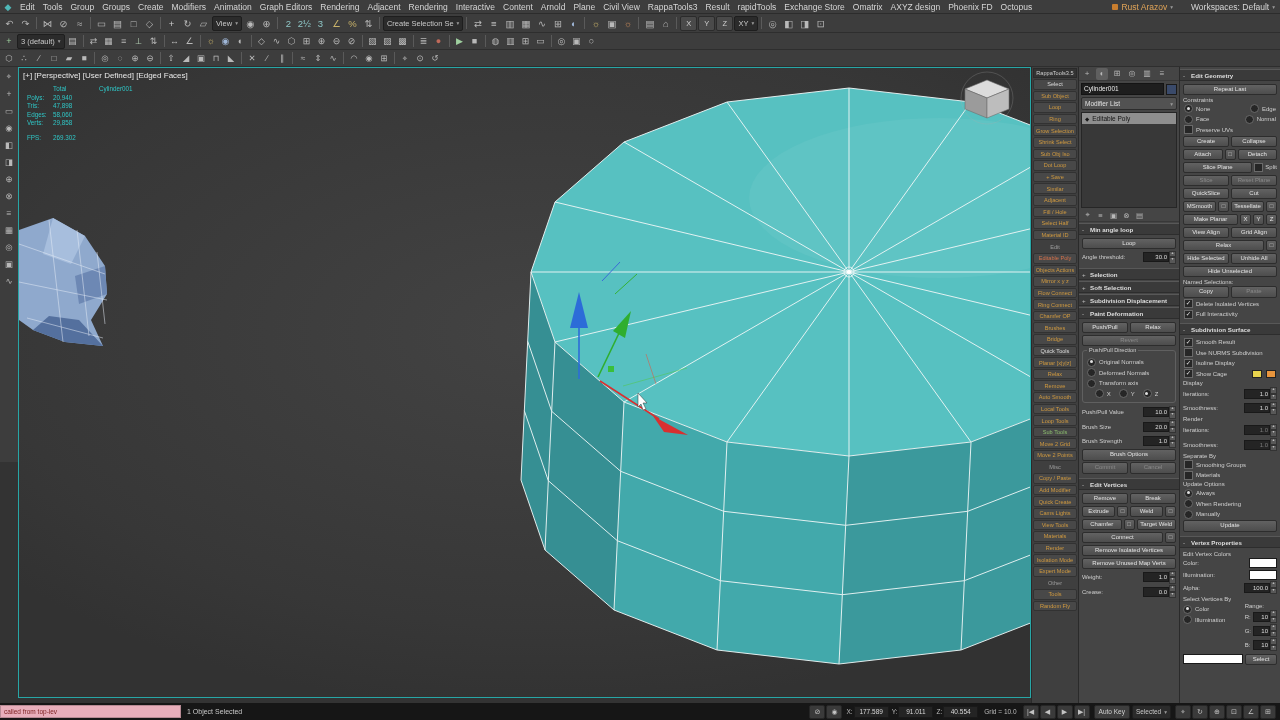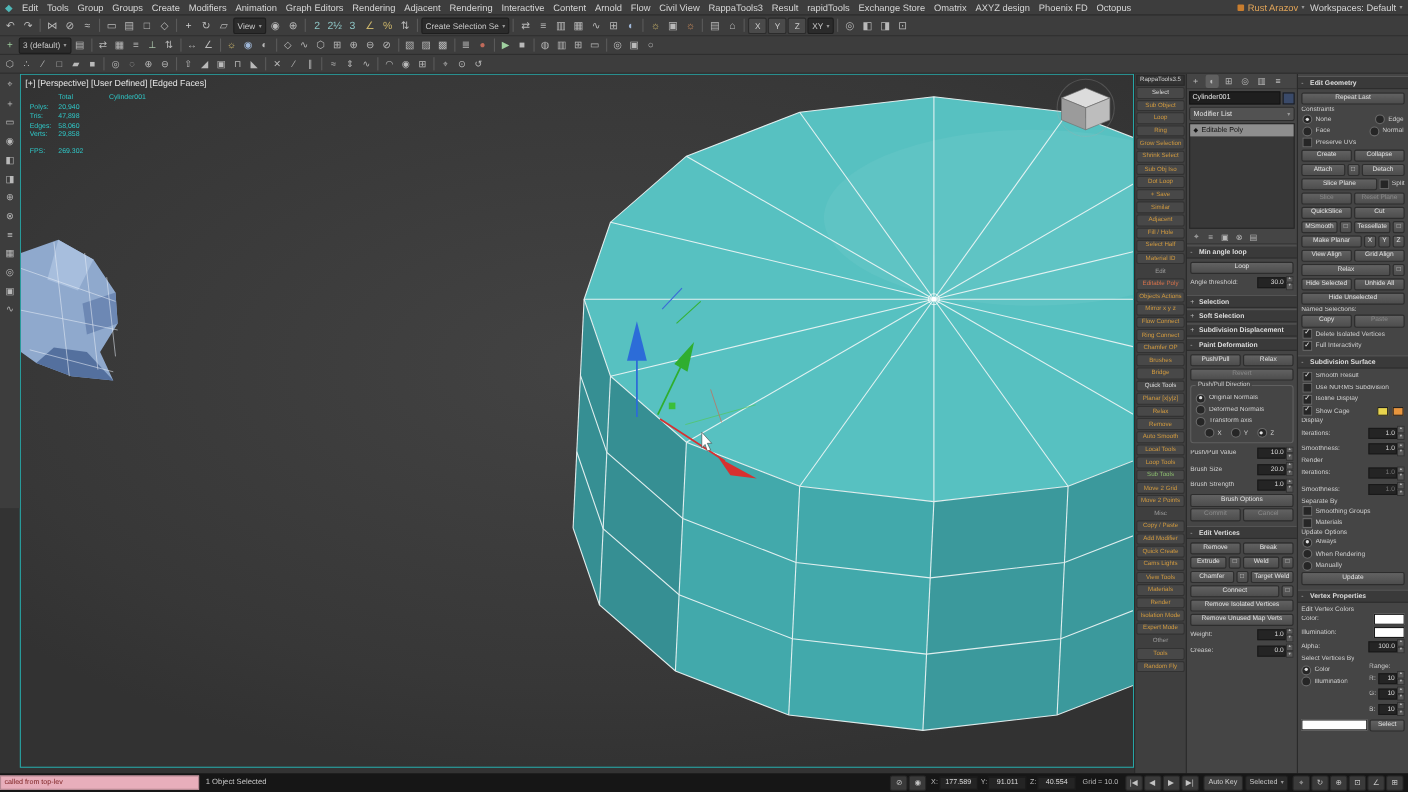--- a/index.html
+++ b/index.html
@@ -5,21 +5,21 @@
   html,body{margin:0;background:#222;}
   .stage{position:relative;width:1280px;height:720px;background:#333;overflow:hidden;
          font-family:"Liberation Sans",sans-serif;cursor:default;}
 
   
   .menubar{position:absolute;top:0;left:0;width:100%;height:14px;background:#3d3d3d;
            border-bottom:1px solid #2c2c2c;display:flex;align-items:center;font-size:8.5px;
            color:#d6d6d6;z-index:5;box-sizing:border-box;}
   .menu-logo{width:16px;text-align:center;color:#4fb8b8;font-size:9px;flex:none;}
   .menu-item{padding:0 4px;white-space:nowrap;flex:none;}
-  .menu-right{margin-left:auto;display:flex;align-items:center;gap:5px;padding-right:5px;flex:none;}
+  .menu-right{margin-left:auto;display:flex;align-items:center;gap:18px;padding-right:5px;flex:none;}
   .user-chip{color:#e0a458;display:flex;gap:3px;align-items:center;}
   .user-dot{width:6px;height:6px;background:#c87d2e;border-radius:1px;}
   .car{font-size:5.5px;color:#9a9a9a;}
 
   
   .tb{position:absolute;left:0;width:100%;background:#3d3d3d;border-bottom:1px solid #2e2e2e;
       display:flex;align-items:center;padding:0 2px;box-sizing:border-box;gap:1px;z-index:4;overflow:hidden;}
   #tb1{top:14px;height:19px;}
   #tb2{top:33px;height:17px;}
   #tb3{top:50px;height:17px;}
@@ -158,21 +158,21 @@
         <span class="menu-item">Create</span>
         <span class="menu-item">Modifiers</span>
         <span class="menu-item">Animation</span>
         <span class="menu-item">Graph Editors</span>
         <span class="menu-item">Rendering</span>
         <span class="menu-item">Adjacent</span>
         <span class="menu-item">Rendering</span>
         <span class="menu-item">Interactive</span>
         <span class="menu-item">Content</span>
         <span class="menu-item">Arnold</span>
-        <span class="menu-item">Flow</span>
+        <span class="menu-item">Plane</span>
         <span class="menu-item">Civil View</span>
         <span class="menu-item">RappaTools3</span>
         <span class="menu-item">Result</span>
         <span class="menu-item">rapidTools</span>
         <span class="menu-item">Exchange Store</span>
         <span class="menu-item">Omatrix</span>
         <span class="menu-item">AXYZ design</span>
         <span class="menu-item">Phoenix FD</span>
         <span class="menu-item">Octopus</span>
       </span>

